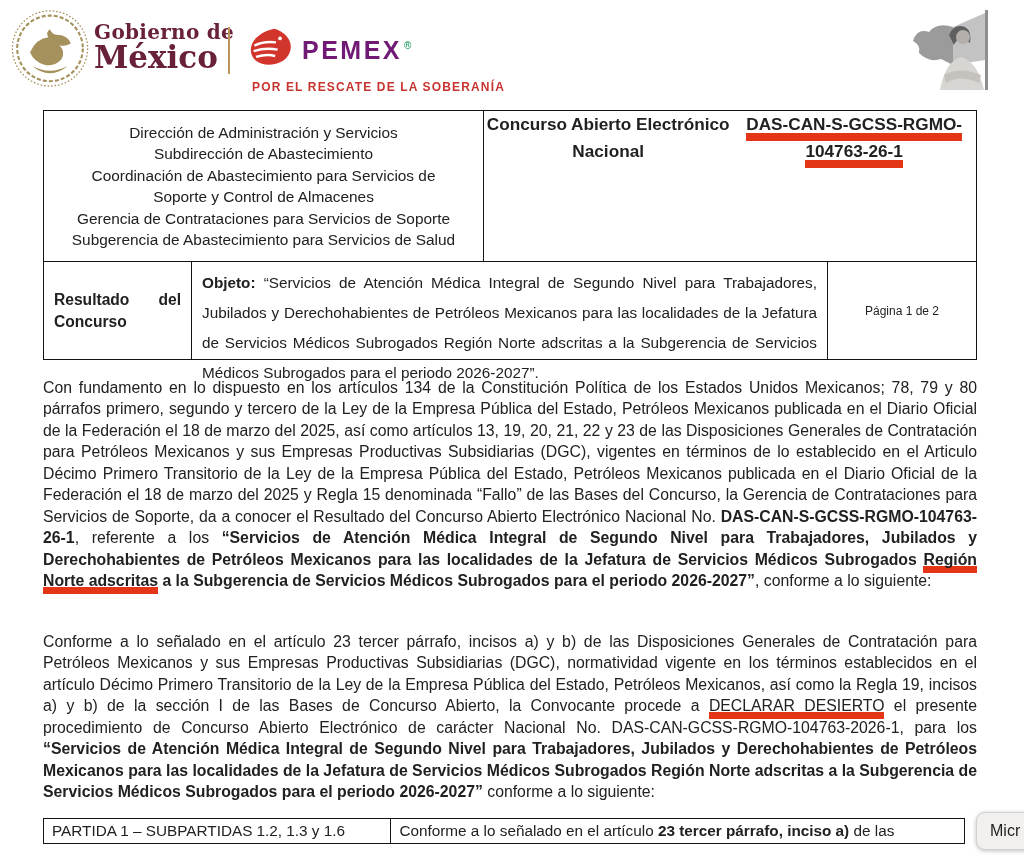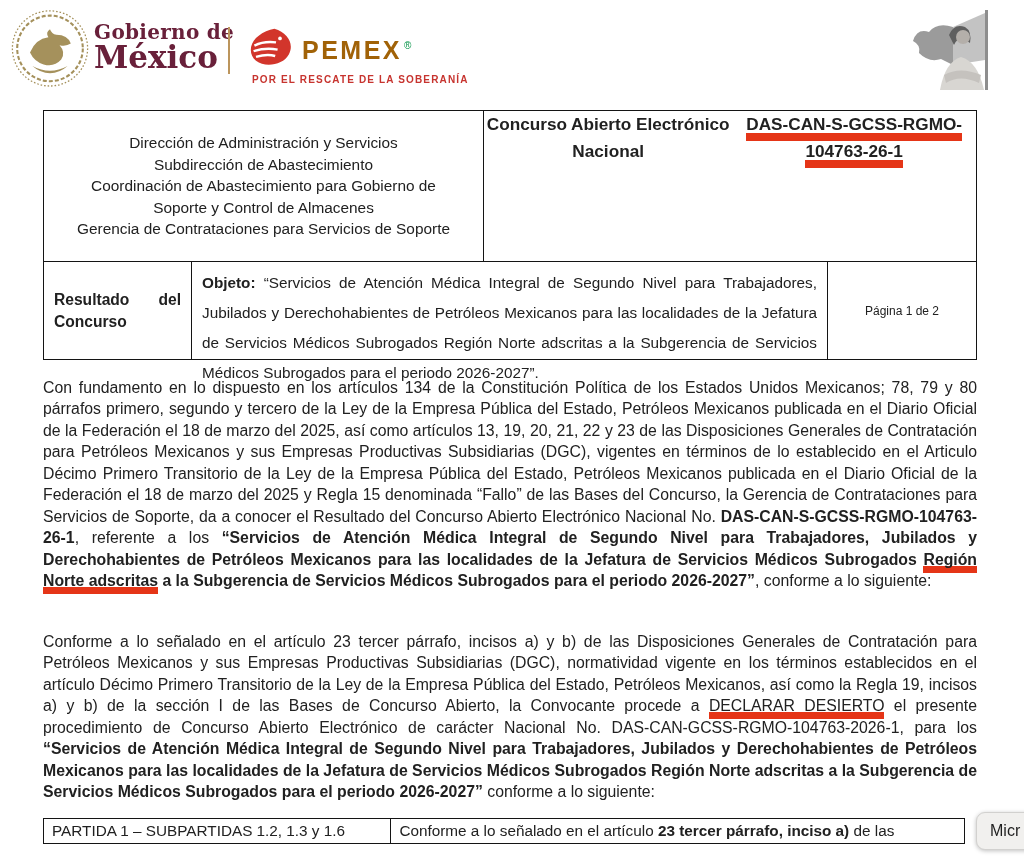--- a/index.html
+++ b/index.html
@@ -13,23 +13,23 @@
   
   .header { position: absolute; left: 0; top: 0; width: 1024px; height: 108px; }
   .coat { position: absolute; left: 10px; top: 8px; }
   .gob-text { position: absolute; left: 94px; top: 22px; color: #69203A;
     font-family: "DejaVu Serif", serif; font-weight: bold; line-height: 1.02; }
   .gob-line1 { font-size: 20px; letter-spacing: .3px; }
   .gob-line2 { font-size: 31px; }
   .gold-divider { position: absolute; left: 228px; top: 27px; width: 2px; height: 47px; background: #BC955C; }
   .pemex { position: absolute; left: 248px; top: 28px; }
   .pemex-row { display: flex; align-items: center; }
-  .pemex-word { color: #a16207; font-weight: bold; font-size: 25px; letter-spacing: 2.5px; margin-left: 6px; }
+  .pemex-word { color: #701a75; font-weight: bold; font-size: 25px; letter-spacing: 2.5px; margin-left: 6px; }
   .pemex-reg { color: #009144; font-size: 10px; margin-left: 2px; margin-top: -10px; }
-  .pemex-tagline { color: #C7342F; font-size: 10px; font-weight: bold; letter-spacing: 1.15px; margin-top: 2px; margin-left: 4px; }
+  .pemex-tagline { color: #C7342F; font-size: 12px; font-weight: bold; letter-spacing: 1.15px; margin-top: 8px; margin-left: 4px; }
   .flag-emblem { position: absolute; left: 893px; top: 4px; }
 
   
   .info-table { position: absolute; left: 43px; top: 110px; width: 934px;
     border: 1.6px solid #141414; }
   .info-row { display: flex; }
   .row1 { height: 151px; border-bottom: 1.6px solid #141414; }
   .row2 { height: 97px; }
   .cell { border-right: 1.6px solid #141414; }
   .cell:last-child { border-right: none; }
@@ -128,22 +128,23 @@
         <path d="M51 71 Q67 62 88 71 L86 79 Q67 70 53 79 Z" fill="#c5c2be"></path>
       </svg>
     </div>
   </div>
 
   <div class="info-table">
     <div class="info-row row1">
       <div class="cell org-cell">
           <div>Dirección de Administración y Servicios</div>
           <div>Subdirección de Abastecimiento</div>
-          <div>Coordinación de Abastecimiento para Gobierno de Soporte y Control de Almacenes</div>
+          <div>Coordinación de Abastecimiento para Servicios de Soporte y Control de Almacenes</div>
           <div>Gerencia de Contrataciones para Servicios de Soporte</div>
+          <div>Subgerencia de Abastecimiento para Servicios de Salud</div>
         </div>
       <div class="cell concurso-cell">
         <div>Concurso Abierto Electrónico Nacional</div>
         <div><span class="redline redline-thick">DAS-CAN-S-GCSS-RGMO-104763-26-1</span></div>
       </div>
     </div>
     <div class="info-row row2">
       <div class="cell result-cell">Resultado del Concurso</div>
       <div class="cell objeto-cell"><span class="bold">Objeto: </span><span>“Servicios de Atención Médica Integral de Segundo Nivel para Trabajadores, Jubilados y Derechohabientes de Petróleos Mexicanos para las localidades de la Jefatura de Servicios Médicos Subrogados Región Norte adscritas a la Subgerencia de Servicios Médicos Subrogados para el periodo 2026-2027”.</span></div>
       <div class="cell pagina-cell">Página 1 de 2</div>

